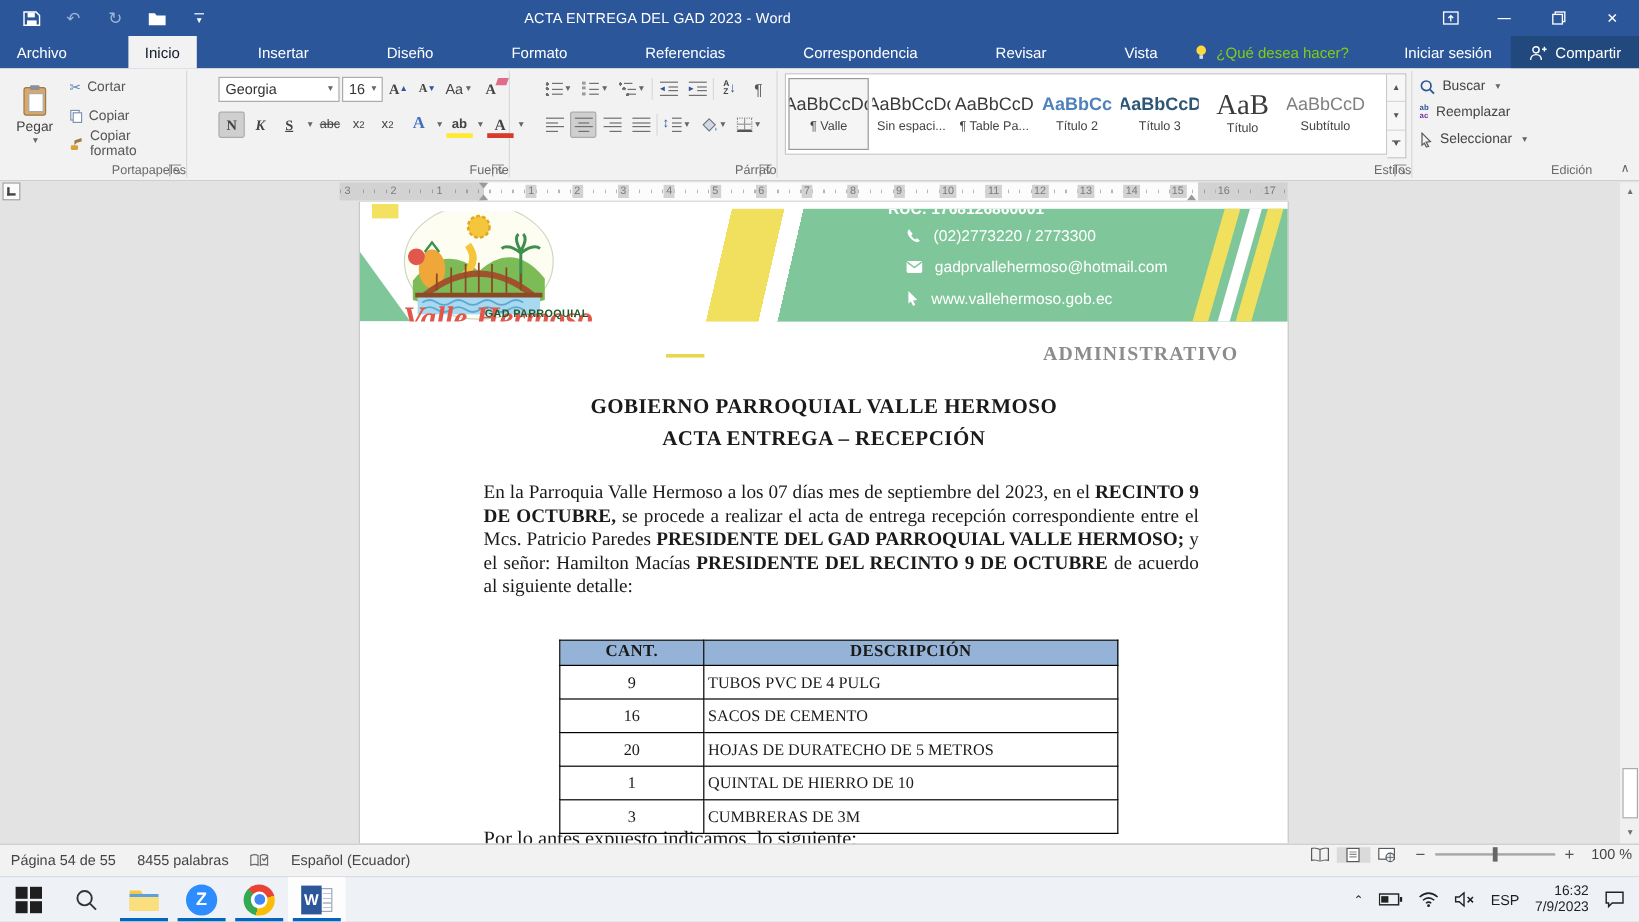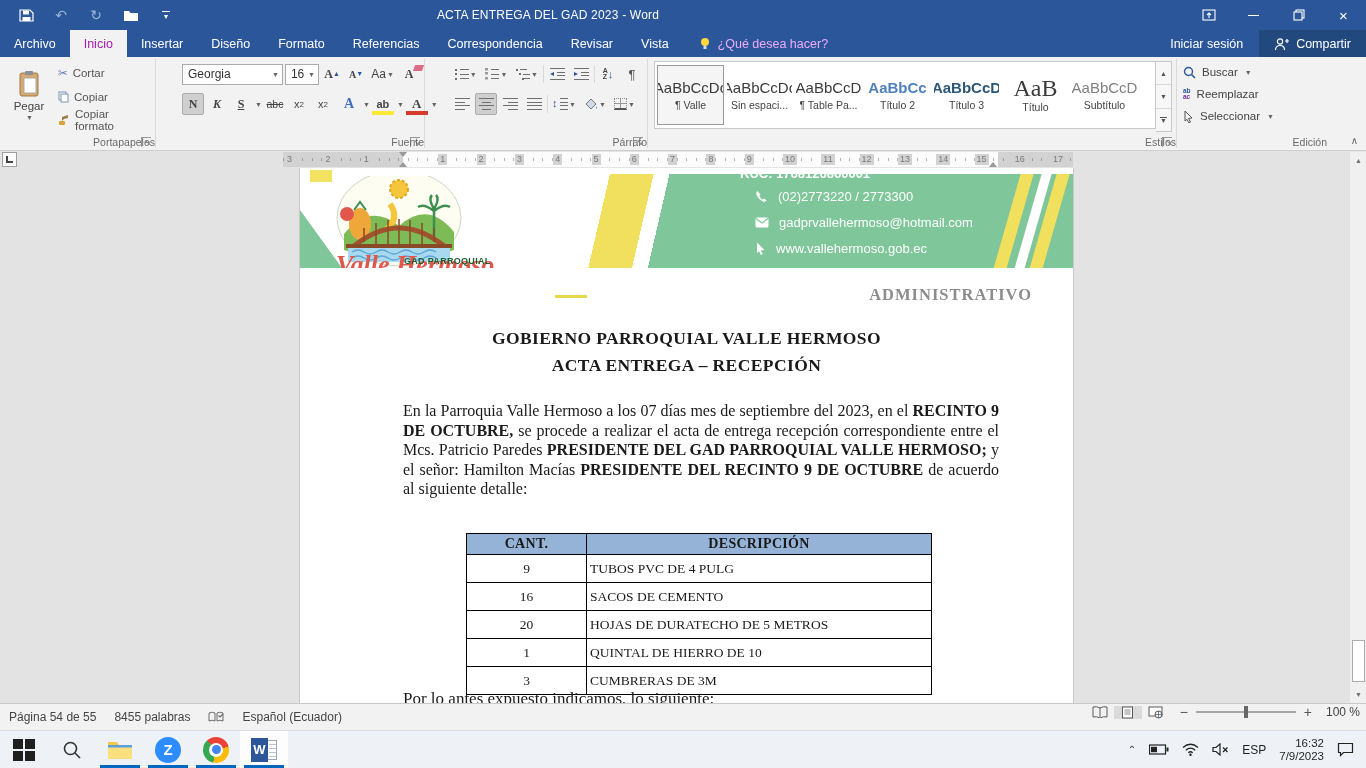--- a/index.html
+++ b/index.html
@@ -14,24 +14,24 @@
   .qbtn.dim { color:#9db4d6; }
   .qmore { flex-direction:column; font-size:8px; line-height:5px; }
   .qmore i { display:block; width:8px; border-top:1.5px solid #fff; margin-bottom:2px; }
   .wtitle { position:absolute; left:0; right:270px; text-align:center; font-size:12px; letter-spacing:.2px; }
   .wincontrols { margin-left:auto; display:flex; height:100%; z-index:2; }
   .wc { width:45px; height:100%; display:flex; align-items:center; justify-content:center; font-size:15px; }
   .minbar { width:11px; border-top:1.6px solid #fff; display:inline-block; }
 
   
   .tabrow { position:absolute; top:30px; left:0; right:0; height:27px; background:#2b579a; display:flex; align-items:stretch; color:#fff; }
-  .tabs { display:flex; align-items:stretch; }
+  .tabs { display:flex; align-items:stretch;gap:37px; }
   .mtab { padding:6px 14px 5px; font-size:12.5px; display:flex; align-items:center; }
-  .mtab.active { background:#f2f2f2; color:#a21caf; }
-  .tellme { display:flex; align-items:center; gap:7px; padding:0 16px; color:#f0abfc; font-size:12.5px; }
+  .mtab.active { background:#f2f2f2; color:#0f172a; }
+  .tellme { display:flex; align-items:center; gap:7px; padding:0 16px; color:#84cc16; font-size:12.5px; }
   .account { margin-left:auto; display:flex; align-items:stretch; font-size:12.5px; }
   .signin { display:flex; align-items:center; padding:0 16px; }
   .share { display:flex; align-items:center; gap:7px; padding:0 15px; background:#22497e; }
 
   
   .ribbon { position:absolute; top:57px; left:0; right:0; height:94px; background:#f2f2f2; border-bottom:1px solid #cfcfcf; display:flex; color:#444; }
   .rgroup { position:relative; padding:4px 4px 18px 6px; flex:0 0 auto; }
   .rg-label { position:absolute; bottom:2px; left:0; right:0; text-align:right; font-size:10.5px; color:#6a6a6a; }
   .launcher { position:absolute; bottom:3px; right:4px; width:10px; height:10px; font-size:8px; line-height:9px; color:#777; border-top:1px solid #999; border-left:1px solid #999; text-align:right; }
   .vdiv { width:1px; background:#d9d9d9; margin:2px 0; }

